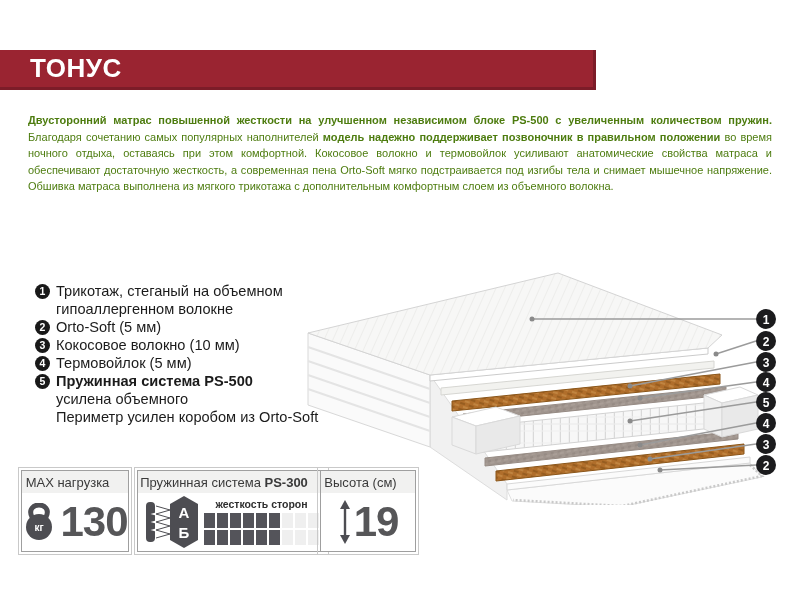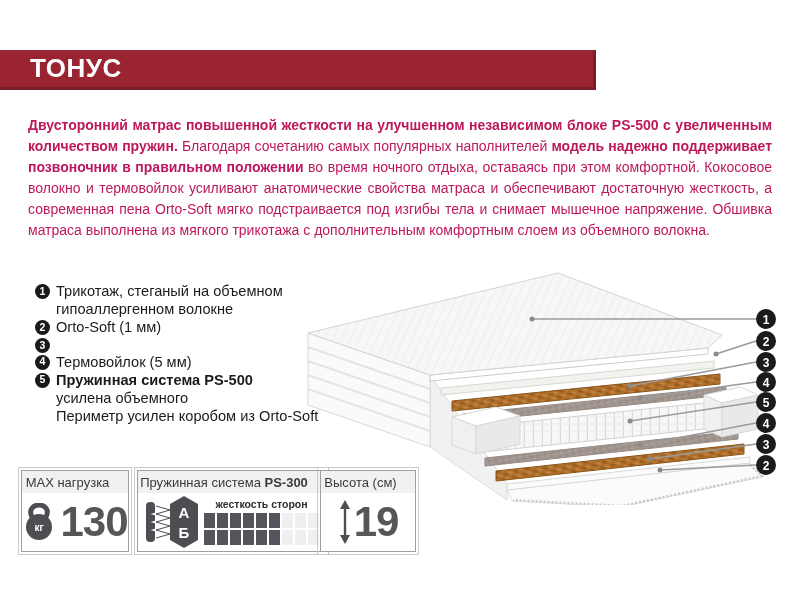--- a/index.html
+++ b/index.html
@@ -7,22 +7,22 @@
        font-family:"Liberation Sans","DejaVu Sans",sans-serif;color:#1b1b1b;}
   .abs{position:absolute;}
 
   
   .titlebar{left:0;top:50px;width:593px;height:37px;background:#9a2431;
             border-right:3px solid #7c1c28;border-bottom:3px solid #7c1c28;
             display:flex;align-items:center;}
   .titlebar h1{margin:0 0 0 30px;font-size:26px;letter-spacing:.5px;color:#fff;font-weight:bold;text-align:center;}
 
   
-  .descr{left:28px;top:101px;width:744px;font-size:14px;line-height:1.5;
-         text-align:justify;color:#be185d;}
+  .descr{left:28px;top:101px;width:744px;font-size:11px;line-height:1.5;
+         text-align:justify;color:#4d7c0f;}
   .b{font-weight:bold;}
 
   
   .layers{left:35px;top:283px;width:300px;font-size:14.6px;line-height:17.5px;}
   .lrow{display:flex;align-items:flex-start;margin:0 0 0.5px 0;}
   .bullet{flex:0 0 15px;width:15px;height:15px;border-radius:50%;background:#191919;
           color:#fff;font-size:10.5px;font-weight:bold;display:flex;align-items:center;
           justify-content:center;margin:1px 6px 0 0;}
   .nobul{margin-left:21px;}
 
@@ -57,24 +57,25 @@
 <div class="abs layers">
   <div class="lrow">
     <span class="bullet">1</span>
     <span>Трикотаж, стеганый на объемном</span>
   </div>
   <div class="lrow">
     <span class="nobul">гипоаллергенном волокне</span>
   </div>
   <div class="lrow">
     <span class="bullet">2</span>
-    <span>Orto-Soft (1 мм)</span>
+    <span>Orto-Soft (5 мм)</span>
   </div>
   <div class="lrow">
     <span class="bullet">3</span>
+    <span>Кокосовое волокно (10 мм)</span>
   </div>
   <div class="lrow">
     <span class="bullet">4</span>
     <span>Термовойлок (5 мм)</span>
   </div>
   <div class="lrow">
     <span class="bullet">5</span>
     <span class="b">Пружинная система PS-500</span>
   </div>
   <div class="lrow">

